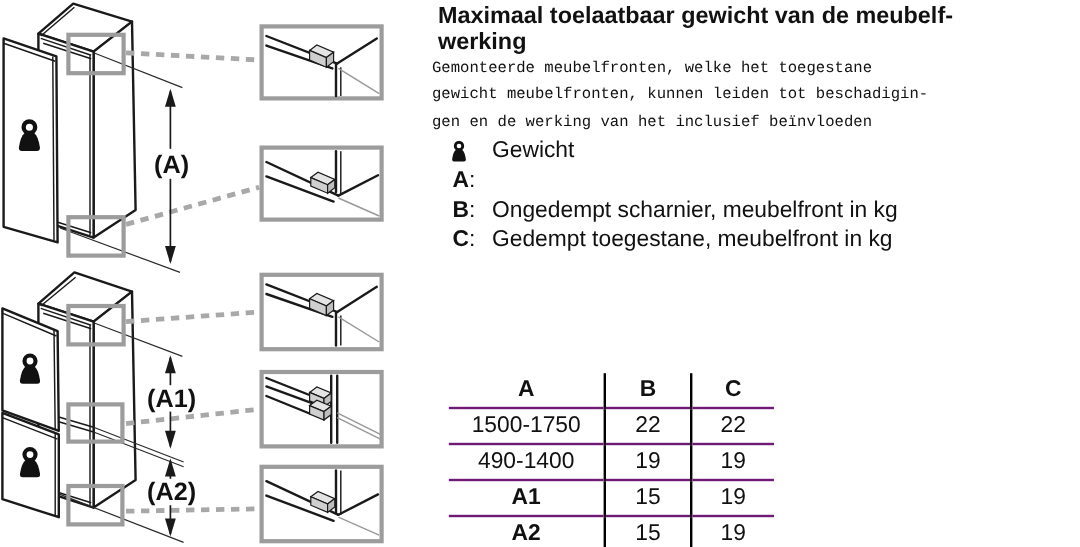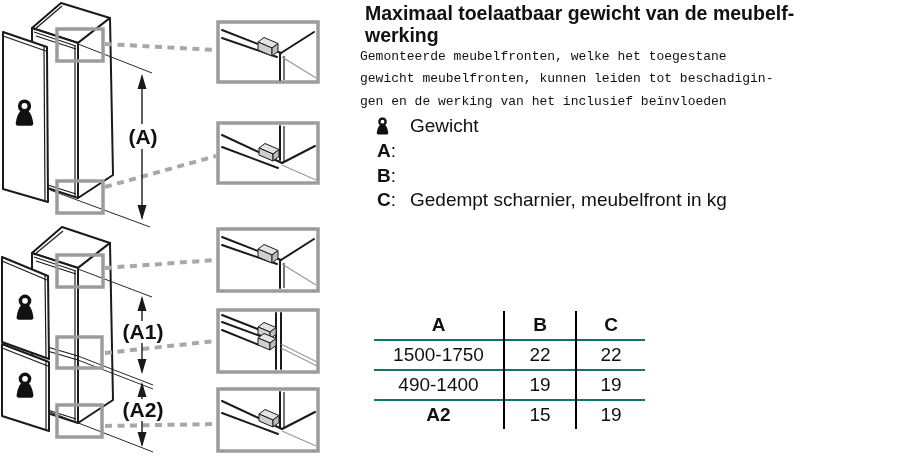--- a/index.html
+++ b/index.html
@@ -35,21 +35,21 @@
 
   
   .spec-table{position:absolute;left:374px;top:311px;border-collapse:collapse;
               font-size:19px;color:#111;text-align:center;table-layout:fixed;}
   .spec-table th,.spec-table td{padding:0;height:28px;vertical-align:middle;font-weight:normal;}
   .spec-table th{font-weight:bold;}
   .spec-table .ca{width:129px;}
   .spec-table .cb{width:70px;}
   .spec-table .cc{width:68px;}
   .spec-table .cb,.spec-table .cc{border-left:2px solid #000;}
-  .spec-table tbody td{border-top:2px solid #0f766e;}
+  .spec-table tbody td{border-top:2px solid #701a75;}
   .spec-table .bold{font-weight:bold;}
 </style>
 </head>
 <body>
 
 <div id="page">
 
   <svg class="diagrams" width="370" height="456" viewBox="0 0 370 456">
     <defs>
       <symbol id="wicon" viewBox="0 0 24 30">
@@ -245,24 +245,25 @@
             <use href="#wicon"></use>
           </svg>
       </span>
       <span class="legend-text">Gewicht</span>
     </div>
     <div class="legend-row">
       <span class="legend-key"><span>A</span><span class="sep">:</span></span>
     </div>
     <div class="legend-row">
       <span class="legend-key"><span>B</span><span class="sep">:</span></span>
+      <span class="legend-text">Ongedempt scharnier, meubelfront in kg</span>
     </div>
     <div class="legend-row">
       <span class="legend-key"><span>C</span><span class="sep">:</span></span>
-      <span class="legend-text">Gedempt scharnier, meubelfront in kg</span>
+      <span class="legend-text">Gedempt toegestane, meubelfront in kg</span>
     </div>
   </div>
 
   <table class="spec-table">
     <thead>
       <tr>
         <th class="ca">A</th>
         <th class="cb">B</th>
         <th class="cc">C</th>
       </tr>
@@ -272,20 +273,25 @@
         <td class="ca">1500-1750</td>
         <td class="cb">22</td>
         <td class="cc">22</td>
       </tr>
       <tr>
         <td class="ca">490-1400</td>
         <td class="cb">19</td>
         <td class="cc">19</td>
       </tr>
       <tr>
+        <td class="ca bold">A1</td>
+        <td class="cb">15</td>
+        <td class="cc">19</td>
+      </tr>
+      <tr>
         <td class="ca bold">A2</td>
         <td class="cb">15</td>
         <td class="cc">19</td>
       </tr>
     </tbody>
   </table>
 
 </div>
 
 </body></html>

